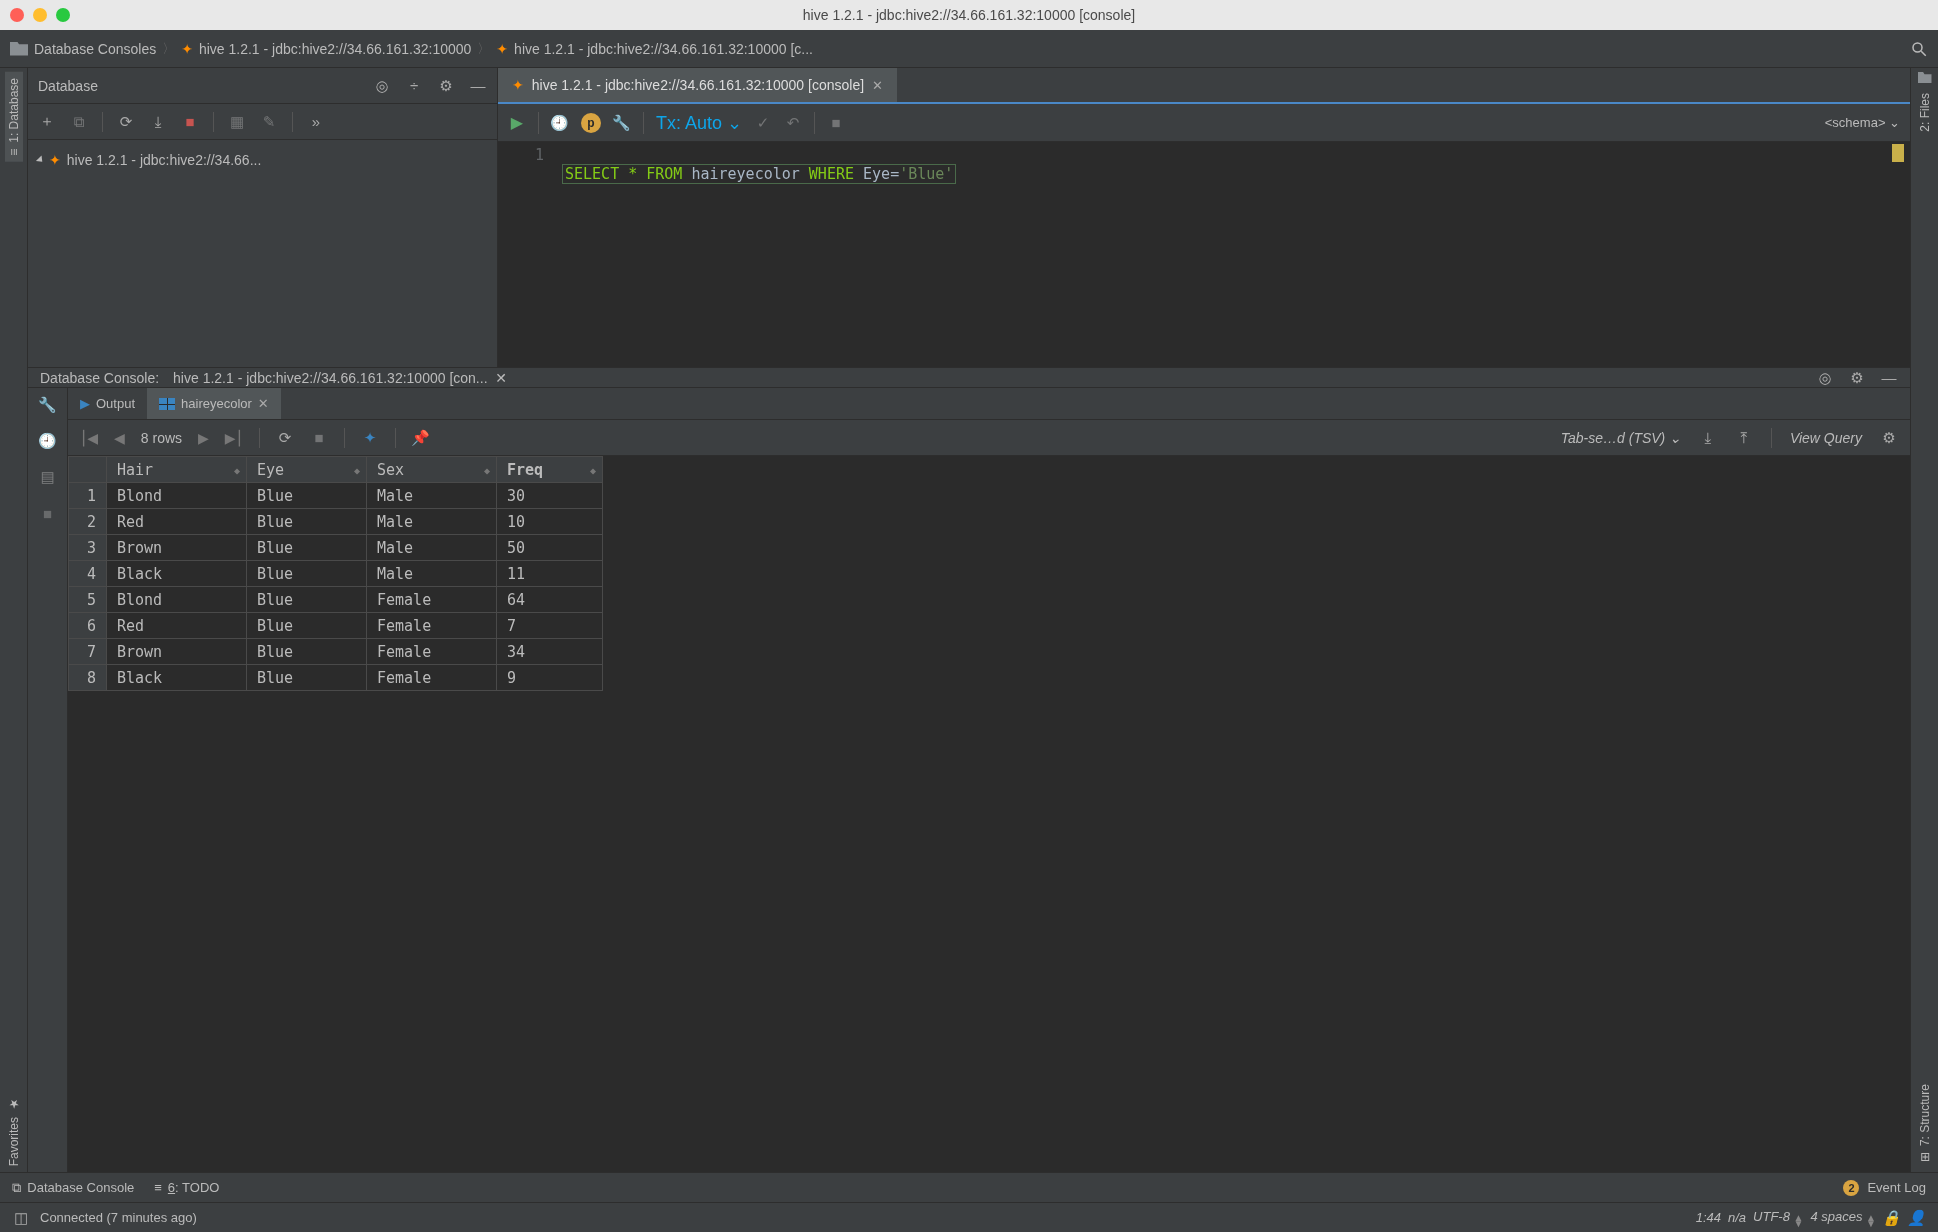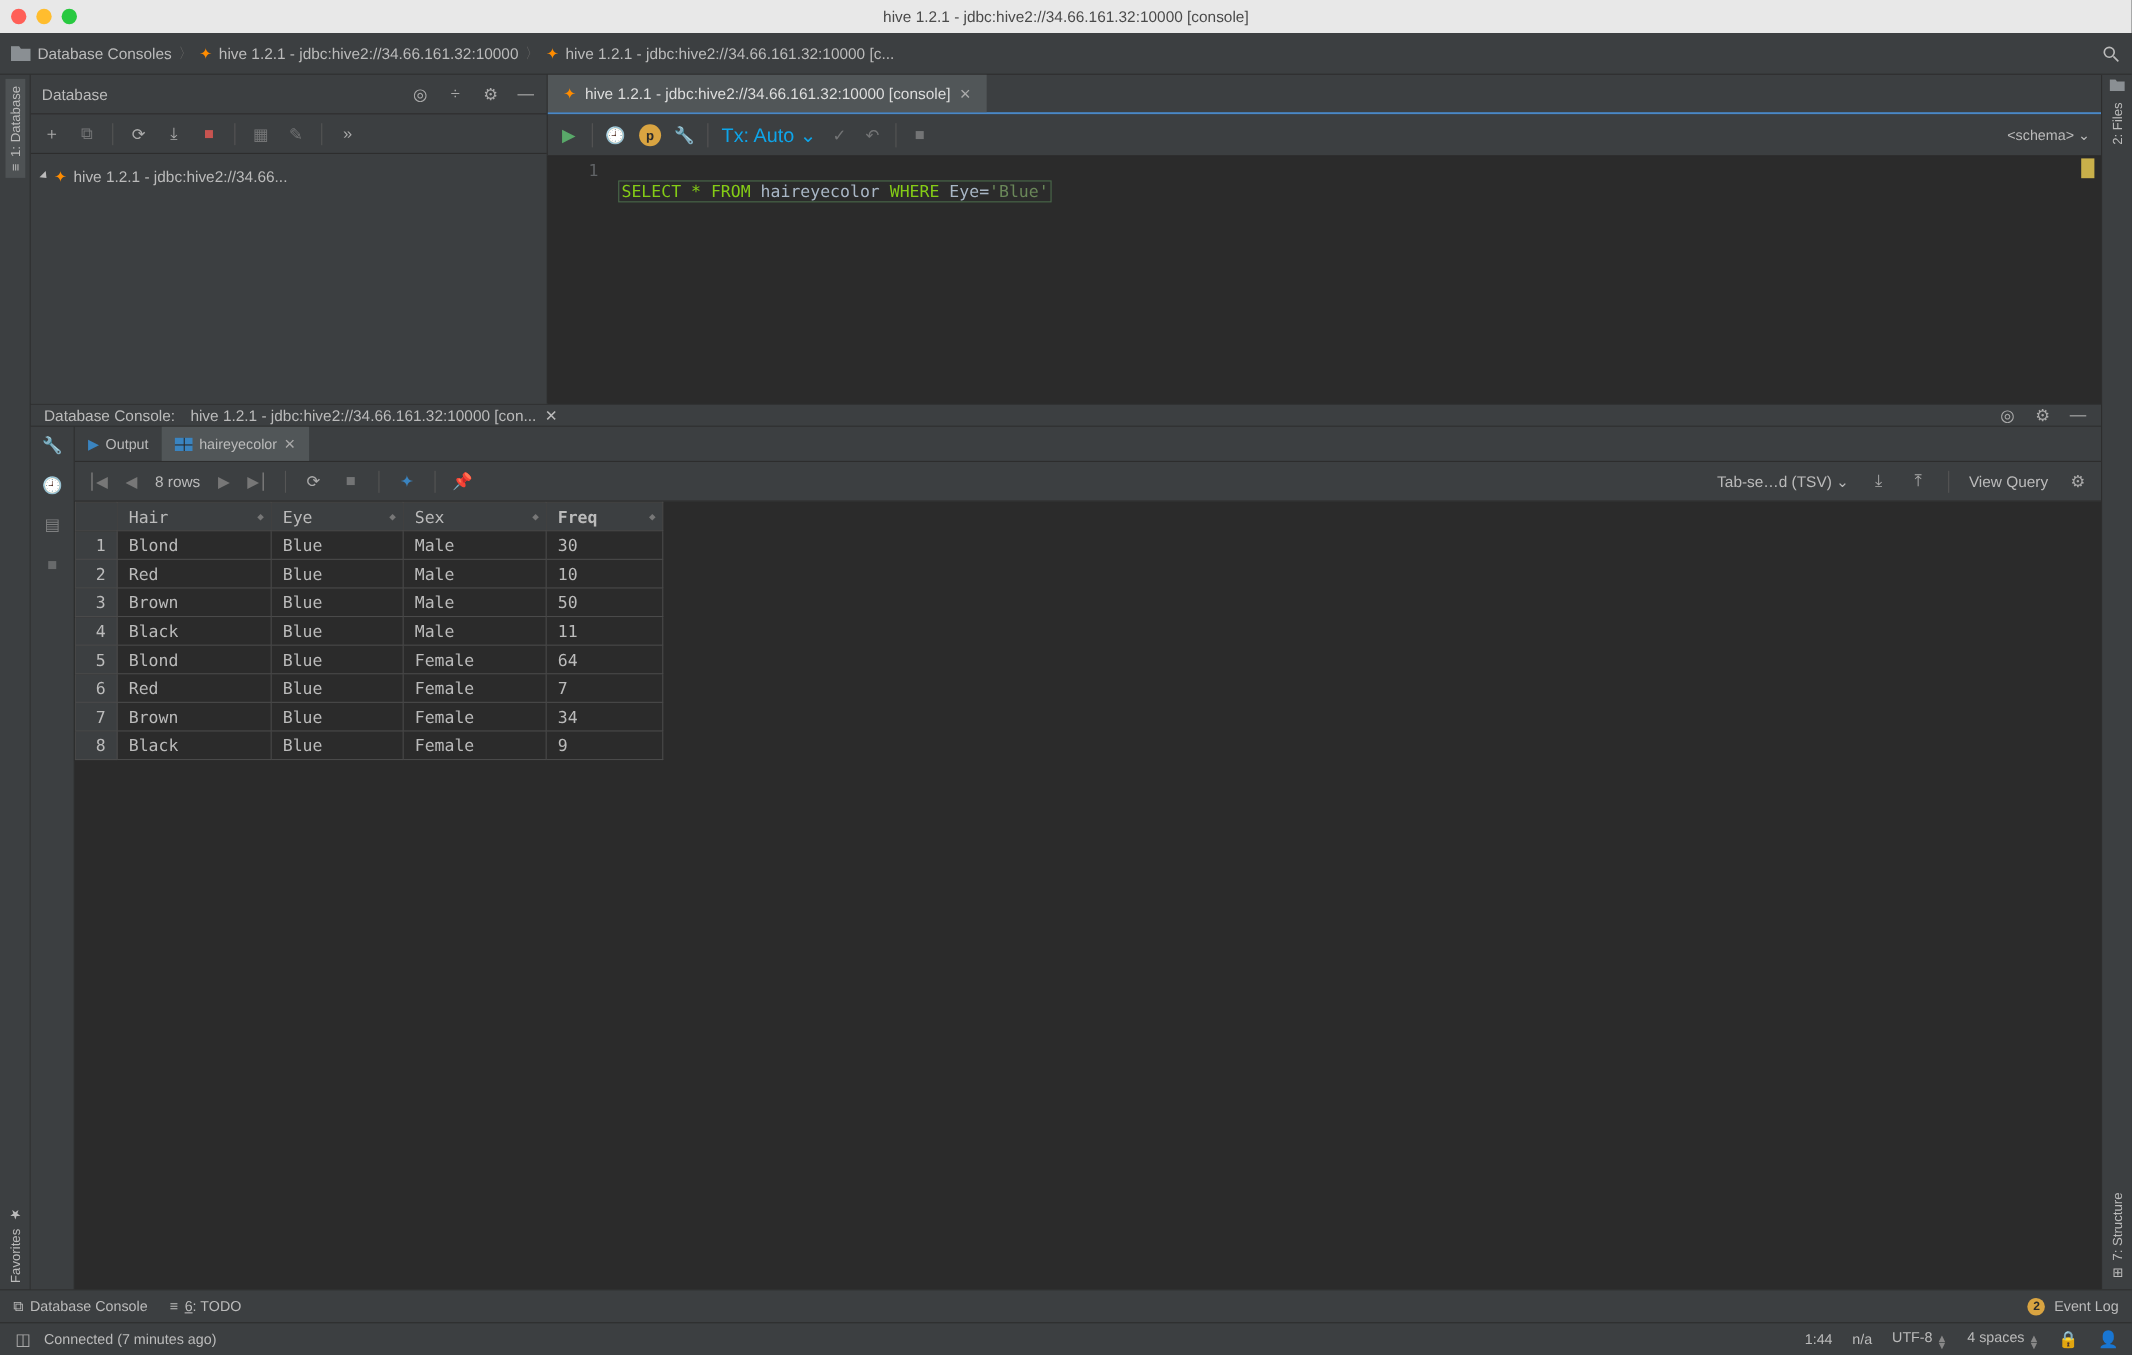--- a/index.html
+++ b/index.html
@@ -89,39 +89,39 @@
   .console-main { flex: 1; display: flex; flex-direction: column; }
   .result-tabs { height: 32px; display: flex; align-items: stretch; background: #3c3f41; border-bottom: 1px solid #2d2d2d; }
   .result-tab { display: flex; align-items: center; padding: 0 12px; gap: 6px; font-size: 13px; cursor: pointer; }
   .result-tab.active { background: #515658; }
   .result-tab .arrow-badge { color: #3a84c0; }
   .result-toolbar { height: 36px; display: flex; align-items: center; padding: 0 12px; gap: 16px; background: #3c3f41; border-bottom: 1px solid #2d2d2d; }
   .nav-btn { color: #777; font-size: 14px; cursor: pointer; }
   .rows-count { font-size: 14px; color: #bbb; }
   .result-toolbar .sep { width: 1px; height: 20px; background: #555; }
   .result-toolbar-right { margin-left: auto; display: flex; align-items: center; gap: 18px; }
-  .link-label { font-size: 14px; color: #bbb; cursor: pointer; }
+  .link-label { font-size: 14px; color: #bbb; cursor: pointer; font-style: italic; }
   
   
   .data-table { border-collapse: collapse; font-family: Menlo, Consolas, monospace; font-size: 15px; }
   .data-table th, .data-table td { border: 1px solid #4a4a4a; padding: 2px 10px; height: 26px; }
   .data-table th { background: #3c3f41; color: #bbb; font-weight: normal; text-align: left; position: relative; padding-right: 22px; }
   .data-table th .sort { position: absolute; right: 6px; top: 50%; transform: translateY(-50%); font-size: 10px; color: #777; }
   .data-table td { background: #2b2b2b; color: #bbb; }
   .data-table td.rownum { background: #3c3f41; text-align: right; width: 38px; color: #bbb; }
   .table-wrap { flex: 1; background: #2b2b2b; overflow: auto; padding: 0; }
   
   
   .tool-strip { height: 30px; background: #3c3f41; border-top: 1px solid #2d2d2d; display: flex; align-items: center; padding: 0 12px; gap: 20px; font-size: 13px; }
   .tool-strip .item { display: flex; align-items: center; gap: 6px; cursor: pointer; }
   .tool-strip .right { margin-left: auto; display: flex; align-items: center; gap: 8px; }
   .badge-circle { width: 16px; height: 16px; border-radius: 50%; background: #d9a441; color: #2b2b2b; font-size: 11px; font-weight: bold; display: flex; align-items: center; justify-content: center; }
   
   .status-bar { height: 30px; background: #3c3f41; border-top: 1px solid #2d2d2d; display: flex; align-items: center; padding: 0 12px; font-size: 13px; }
-  .status-bar .right { margin-left: auto; display: flex; align-items: center; gap: 18px; }
+  .status-bar .right { margin-left: auto; display: flex; align-items: center; gap: 7px; font-style: italic; }
   .updown { font-size: 10px; line-height: 6px; color: #888; display: inline-flex; flex-direction: column; }
   
   .underline-num { text-decoration: underline; }
 </style>
 </head>
 <body>
 
 <div class="titlebar">
   <div class="traffic-lights">
     <div class="light red"></div>

